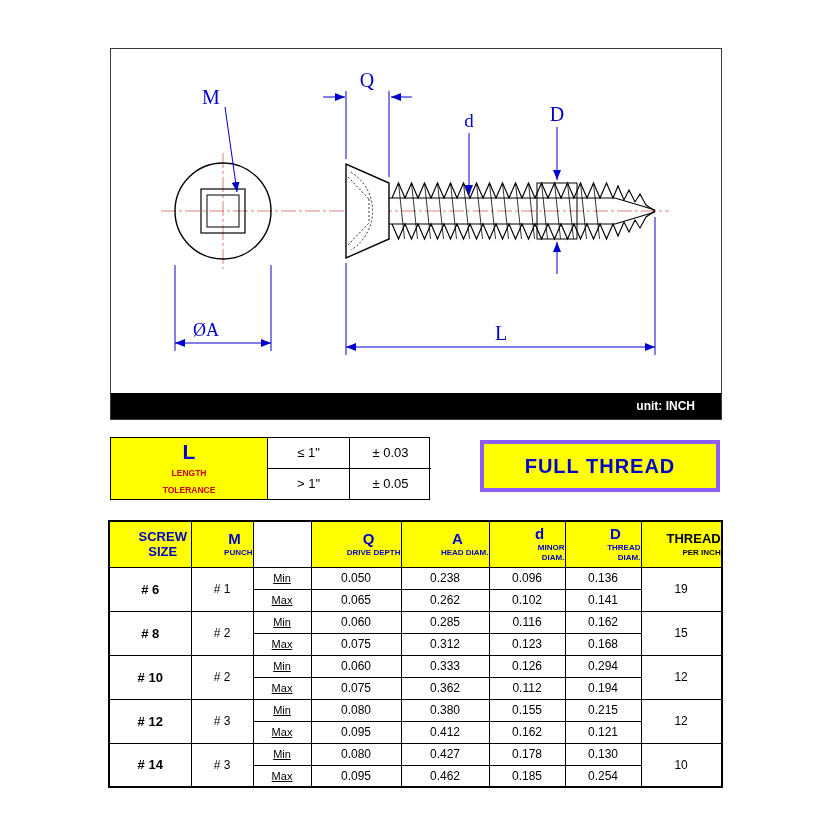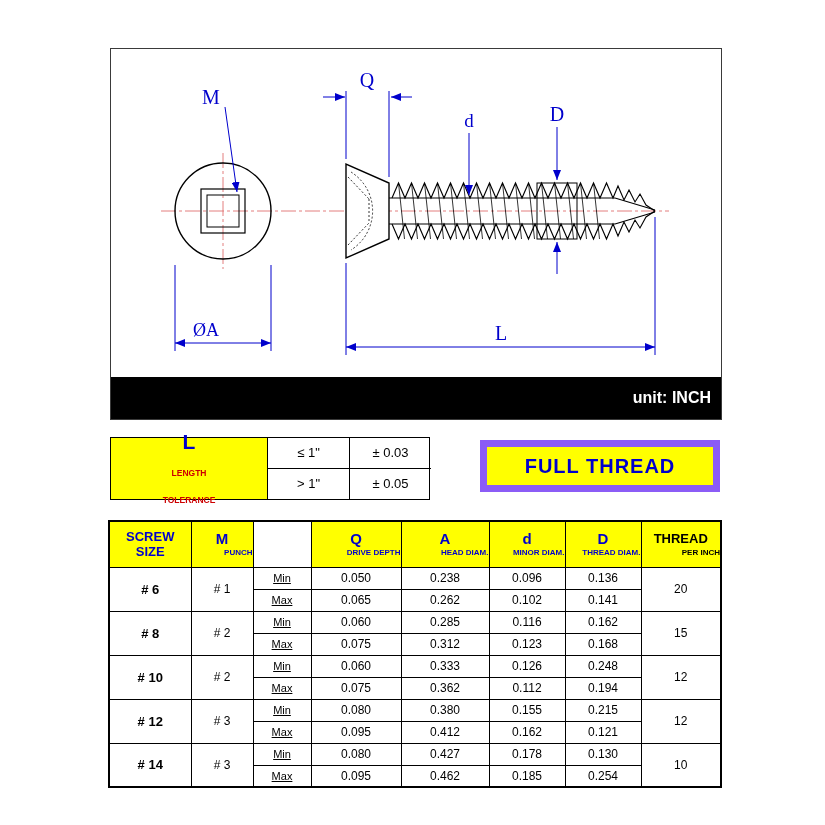--- a/index.html
+++ b/index.html
@@ -8,57 +8,57 @@
     width:825px; height:825px; background:#ffffff; position:relative;
     font-family:"Liberation Sans", sans-serif; color:#000;
   }
 
   
   .drawing-box {
     position:absolute; left:110px; top:48px; width:612px; height:372px;
     border:1px solid #3a3a3a; background:#ffffff;
   }
   .unit-bar {
-    position:absolute; left:0; right:0; bottom:0; height:42px; background:#000;
+    position:absolute; left:0; right:0; bottom:0; height:26px; background:#000;
     color:#fff; display:flex; align-items:center; justify-content:flex-end;
-    padding-right:10px; font-size:16px; font-weight:bold;
+    padding-right:26px; font-size:12px; font-weight:bold;
   }
   .drawing-svg { display:block; }
 
   
   .tol-box {
     position:absolute; left:110px; top:437px; width:320px; height:63px;
     display:grid; grid-template-columns:157px 82px 81px; grid-template-rows:1fr 1fr;
     border:1px solid #000; background:#fff; font-size:13px;
   }
   .tol-left {
     grid-row:1 / 3; background:#ffff00; border-right:1px solid #000;
     display:flex; flex-direction:column; align-items:center; justify-content:center;
   }
   .tol-symbol { color:#0000cc; font-size:21px; font-weight:bold; line-height:1; }
-  .tol-title { color:#cc0000; font-size:8.5px; font-weight:bold; line-height:1.25; margin-top:16px; }
+  .tol-title { color:#cc0000; font-size:8.5px; font-weight:bold; line-height:1.25; margin-top:6px; }
   .tol-cell { display:flex; align-items:center; justify-content:center; }
   .tc-br { border-right:1px solid #000; }
   .tc-bb { border-bottom:1px solid #000; }
 
   
   .full-thread-box {
     position:absolute; left:480px; top:440px; width:240px; height:52px;
-    background:#ffff00; border:7px solid #8b5cf6;
+    background:#ffff00; border:4px solid #8b5cf6;
     display:flex; align-items:center; justify-content:center;
   }
   .full-thread-text { color:#0000cc; font-size:20px; font-weight:bold; letter-spacing:1px; }
 
   
   .spec-table {
     position:absolute; left:108px; top:520px; border-collapse:collapse;
     border:2px solid #000; table-layout:fixed;
   }
   .spec-table td { border:1px solid #000; text-align:center; vertical-align:middle; padding:0; }
-  .spec-table .hdr { background:#ffff00; color:#0000cc; height:46px; }
+  .spec-table .hdr { background:#ffff00; color:#0000cc; height:46px;padding-left:25px; }
   .spec-table .hdr-plain { background:#fff; }
   .hdr .big  { font-size:15px; font-weight:bold; line-height:1.1; }
   .hdr .big2 { font-size:13px; font-weight:bold; line-height:1.2; }
   .hdr .sub  { font-size:8px;  font-weight:bold; line-height:1.2; margin-top:1px;text-align:right; }
   .hdr-black { color:#000 !important; }
   .row-val   { font-size:12px; height:22px; }
   .cell-size { font-size:13px; font-weight:bold; }
   .cell-punch{ font-size:12px; }
   .cell-mm   { font-size:11px;text-decoration:underline; }
   .cell-tpi  { font-size:12px; }
@@ -248,21 +248,21 @@
     </tr>
 
     <tr class="row-val">
       <td class="cell-size" rowspan="2"># 6</td>
       <td class="cell-punch" rowspan="2"># 1</td>
       <td class="cell-mm">Min</td>
       <td>0.050</td>
       <td>0.238</td>
       <td>0.096</td>
       <td>0.136</td>
-      <td class="cell-tpi" rowspan="2">20</td>
+      <td class="cell-tpi" rowspan="2">19</td>
     </tr>
     <tr class="row-val">
       <td class="cell-mm">Max</td>
       <td>0.065</td>
       <td>0.262</td>
       <td>0.102</td>
       <td>0.141</td>
     </tr>
 
     <tr class="row-val">
@@ -283,21 +283,21 @@
       <td>0.168</td>
     </tr>
 
     <tr class="row-val">
       <td class="cell-size" rowspan="2"># 10</td>
       <td class="cell-punch" rowspan="2"># 2</td>
       <td class="cell-mm">Min</td>
       <td>0.060</td>
       <td>0.333</td>
       <td>0.126</td>
-      <td>0.248</td>
+      <td>0.294</td>
       <td class="cell-tpi" rowspan="2">12</td>
     </tr>
     <tr class="row-val">
       <td class="cell-mm">Max</td>
       <td>0.075</td>
       <td>0.362</td>
       <td>0.112</td>
       <td>0.194</td>
     </tr>
 

